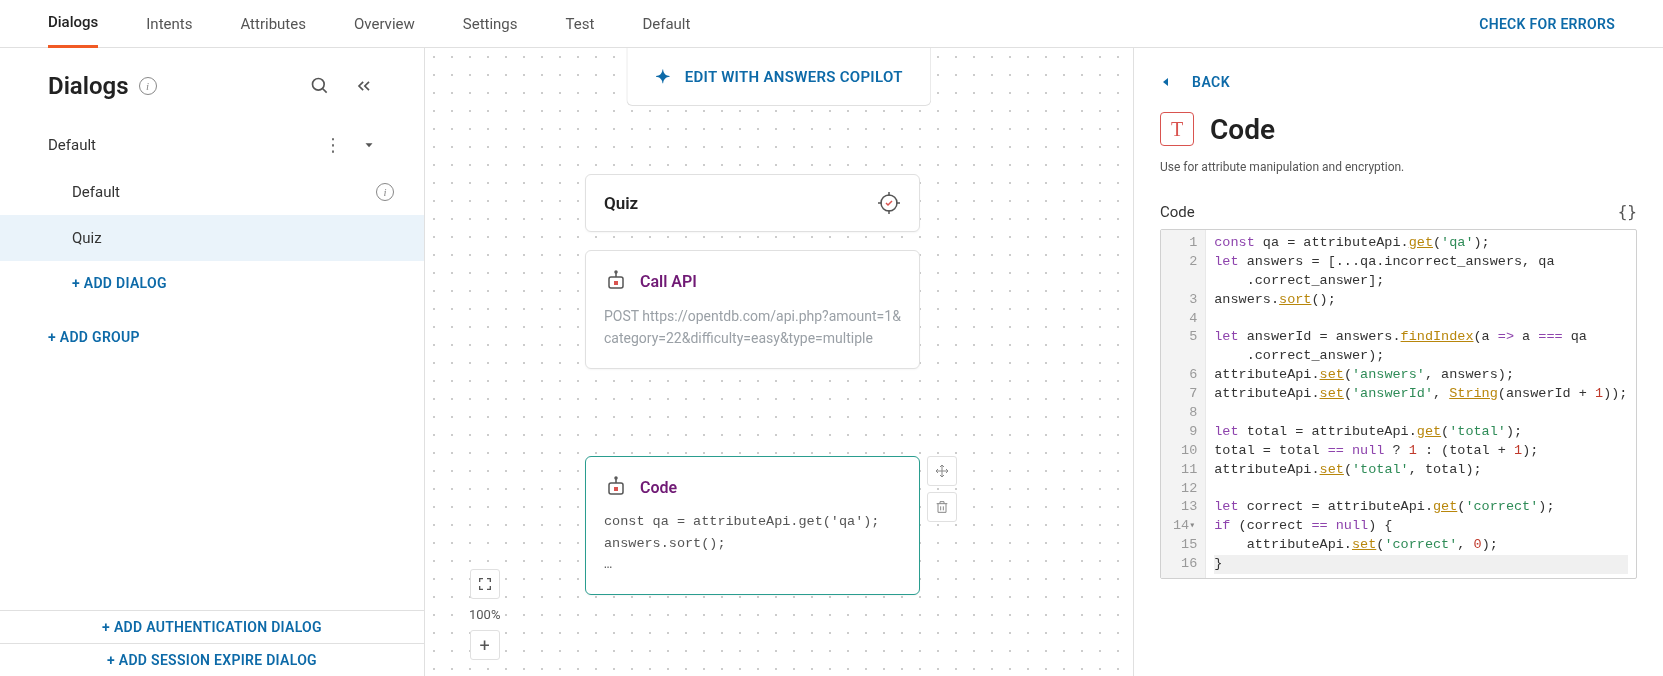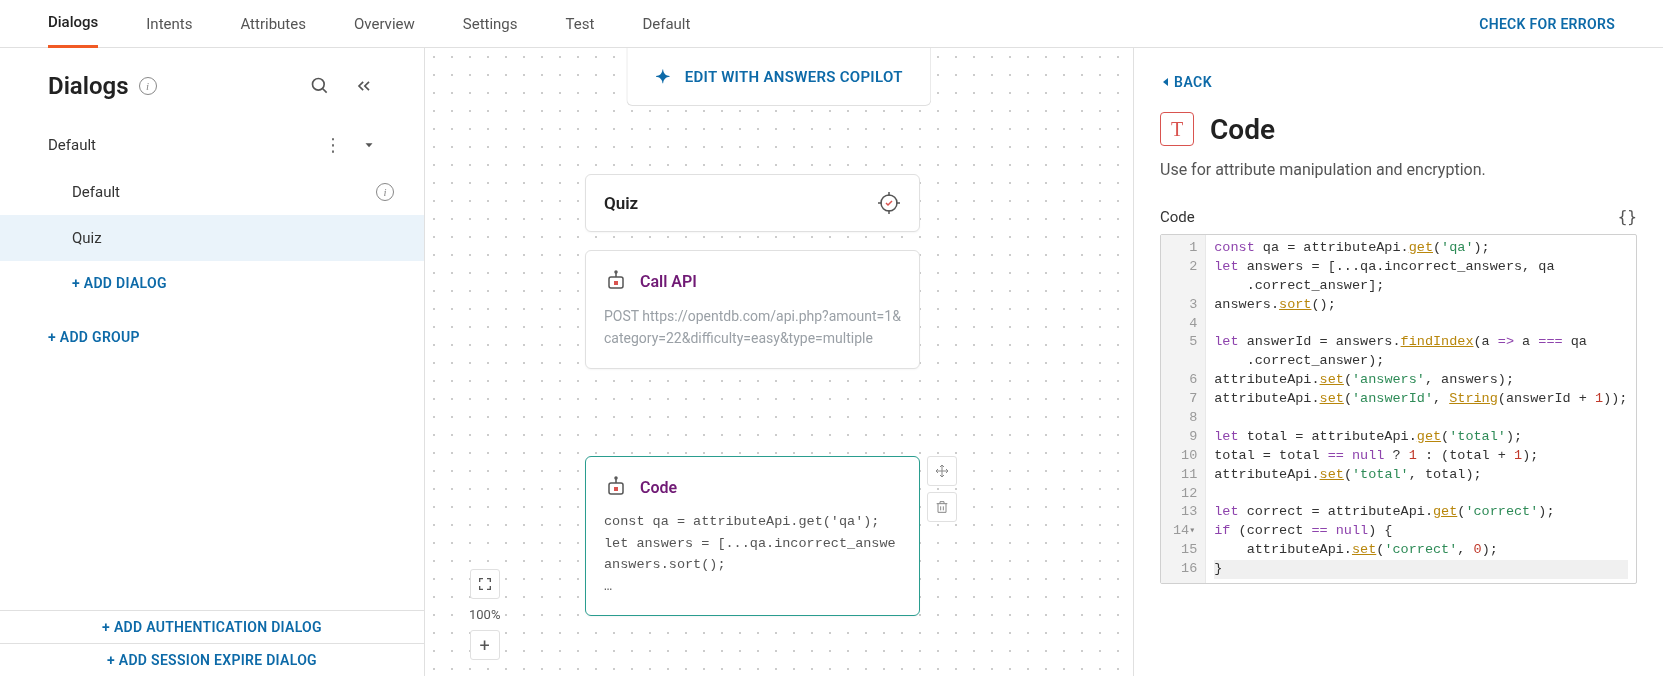--- a/index.html
+++ b/index.html
@@ -55,25 +55,25 @@
 .code-preview { font-family: "Courier New", monospace; font-size: 13.5px; color: #555; line-height: 1.6; white-space: nowrap; overflow: hidden; }
 
 .node-side { position: absolute; top: 408px; left: 502px; display: flex; flex-direction: column; gap: 6px; }
 .side-btn { width: 30px; height: 30px; background: #fff; border: 1px solid #e0e0e0; border-radius: 3px; display: flex; align-items: center; justify-content: center; color: #888; cursor: pointer; }
 
 .zoom-controls { position: absolute; left: 40px; bottom: 16px; display: flex; flex-direction: column; align-items: center; gap: 6px; }
 .zoom-btn { width: 30px; height: 30px; background: #fff; border: 1px solid #e0e0e0; border-radius: 3px; display: flex; align-items: center; justify-content: center; color: #555; cursor: pointer; font-size: 18px; }
 .zoom-label { font-size: 13px; color: #555; background: #fff; padding: 2px 4px; }
 
 .panel { width: 530px; border-left: 1px solid #e0e0e0; padding: 26px 26px 0; overflow: auto; background:#fff; }
-.back-link { display: flex; align-items: center; gap: 2px; color: #0d6aa8; font-weight: 600; font-size: 14px; letter-spacing: 0.5px; cursor: pointer; margin-bottom: 22px; }
+.back-link { display: flex; align-items: center; gap: 20px; color: #0d6aa8; font-weight: 600; font-size: 14px; letter-spacing: 0.5px; cursor: pointer; margin-bottom: 22px; }
 .panel-head { display: flex; align-items: center; gap: 16px; margin-bottom: 14px; }
 .panel-icon-box { width: 34px; height: 34px; border: 1.5px solid #d9534f; border-radius: 4px; display: flex; align-items: center; justify-content: center; color: #d9534f; font-family: serif; font-size: 20px; }
 .panel-title { font-size: 28px; font-weight: 600; color: #222; }
-.panel-desc { font-size: 16px; color: #555; margin-bottom: 28px; }
+.panel-desc { font-size: 12px; color: #555; margin-bottom: 28px; }
 
 .code-label-row { display: flex; align-items: center; margin-bottom: 8px; }
 .code-label { font-size: 15px; color: #333; flex: 1; }
 .braces-btn { font-size: 16px; color: #555; cursor: pointer; font-family: monospace; }
 
 .editor { border: 1px solid #d0d0d0; border-radius: 2px; display: flex; font-family: Consolas, "Courier New", monospace; font-size: 13.5px; line-height: 1.4; }
 .gutter { background: #f3f3f3; color: #9a9a9a; text-align: right; padding: 4px 8px 4px 12px; user-select: none; border-right: 1px solid #e8e8e8; }
 .gutter div { height: 18.9px; }
 .code-area { padding: 4px 8px; flex: 1; white-space: pre; overflow-x: auto; color: #333; }
 .code-area .line { height: 18.9px; }
@@ -190,21 +190,20 @@
               <rect x="5" y="8" width="14" height="11" rx="2"></rect>
               <line x1="12" y1="4" x2="12" y2="8"></line>
               <circle cx="12" cy="3" r="1"></circle>
               <rect x="10" y="12" width="4" height="4" fill="#d9534f" stroke="none"></rect>
             </svg>
         </span>
         <span class="node-title">Code</span>
       </div>
       <div class="code-preview" id="code-preview">
           <div>const qa = attributeApi.get('qa');</div>
-          <div>let answers = [...qa.incorrect_answe</div>
           <div>answers.sort();</div>
           <div>…</div>
         </div>
     </div>
 
     <div class="node-side">
       <div class="side-btn">
         <svg width="16" height="16" viewBox="0 0 24 24" fill="none" stroke="currentColor" stroke-width="1.5">
             <polyline points="12 3 12 21"></polyline>
             <polyline points="3 12 21 12"></polyline>

